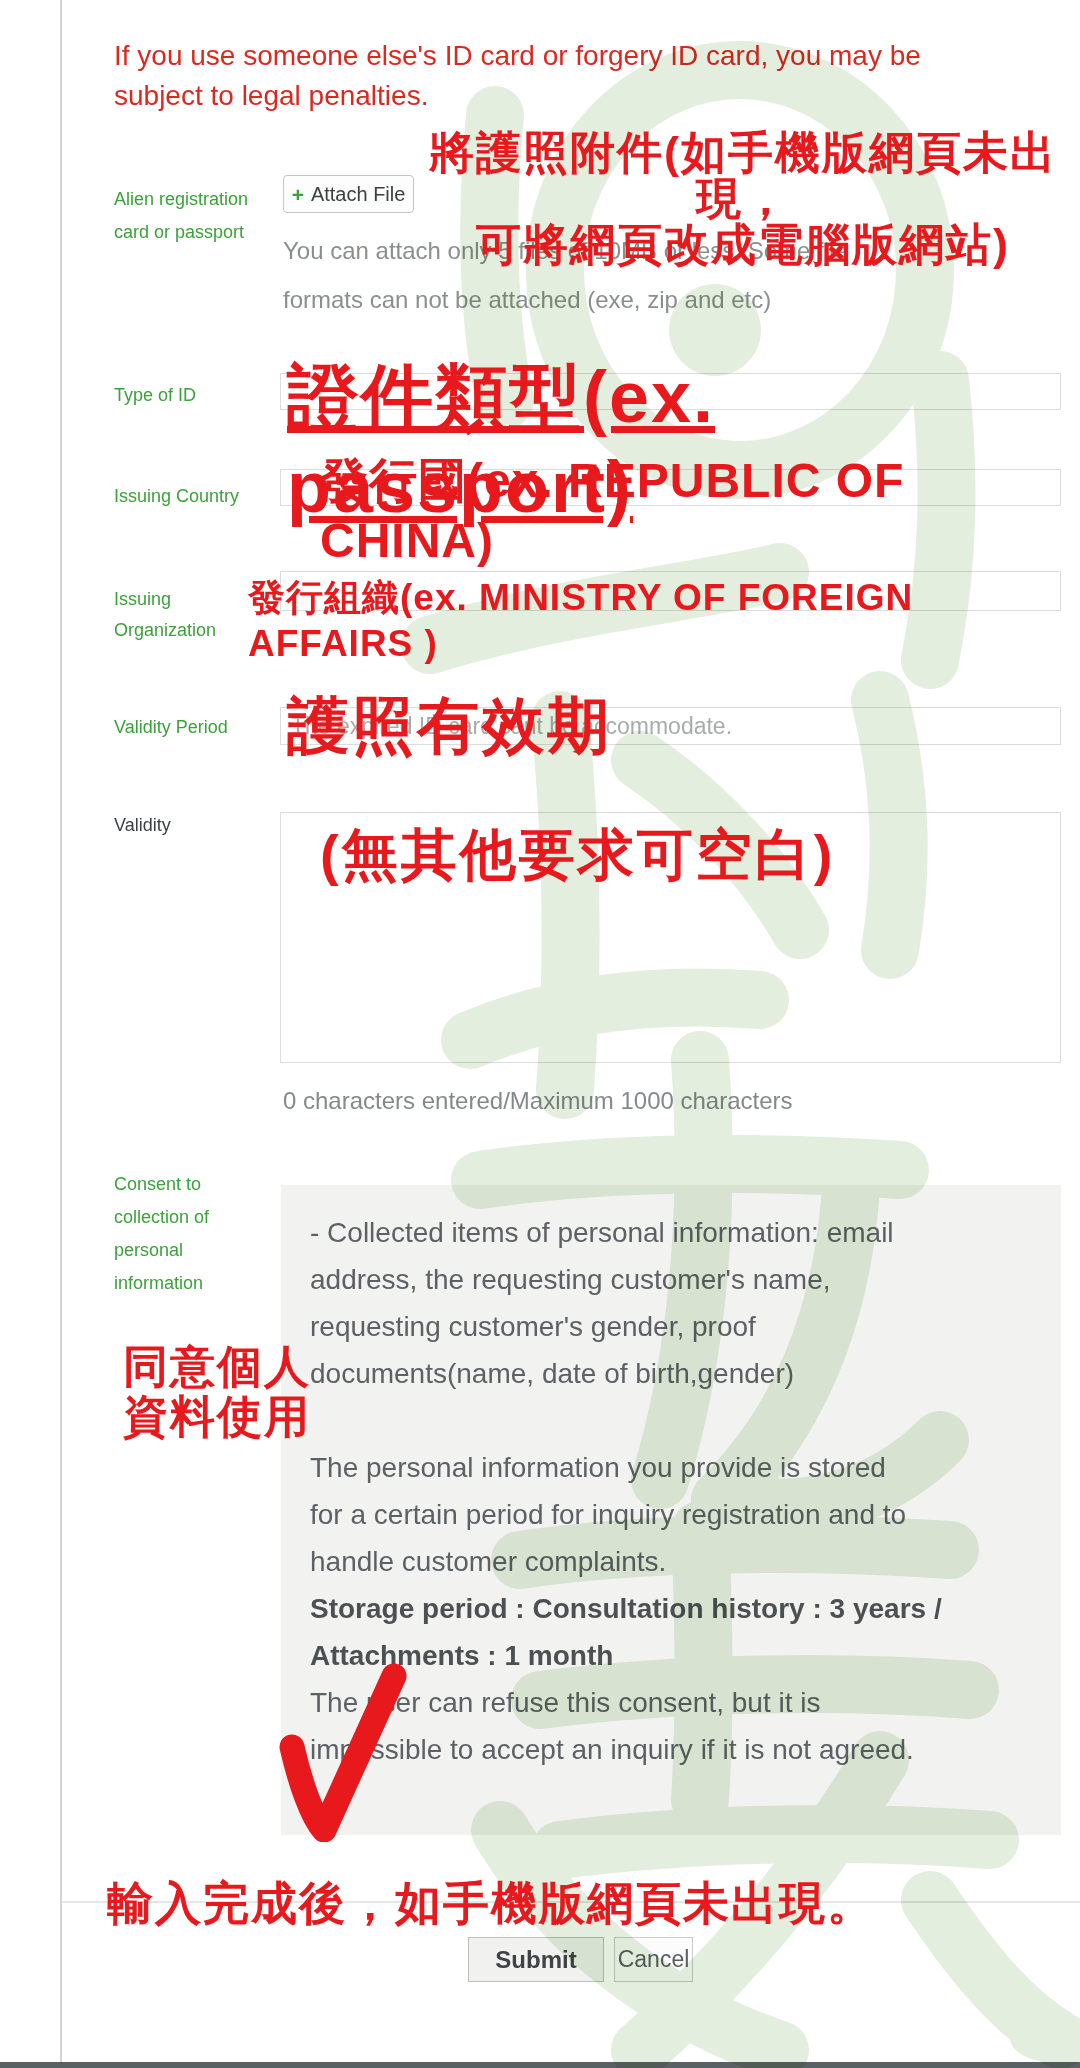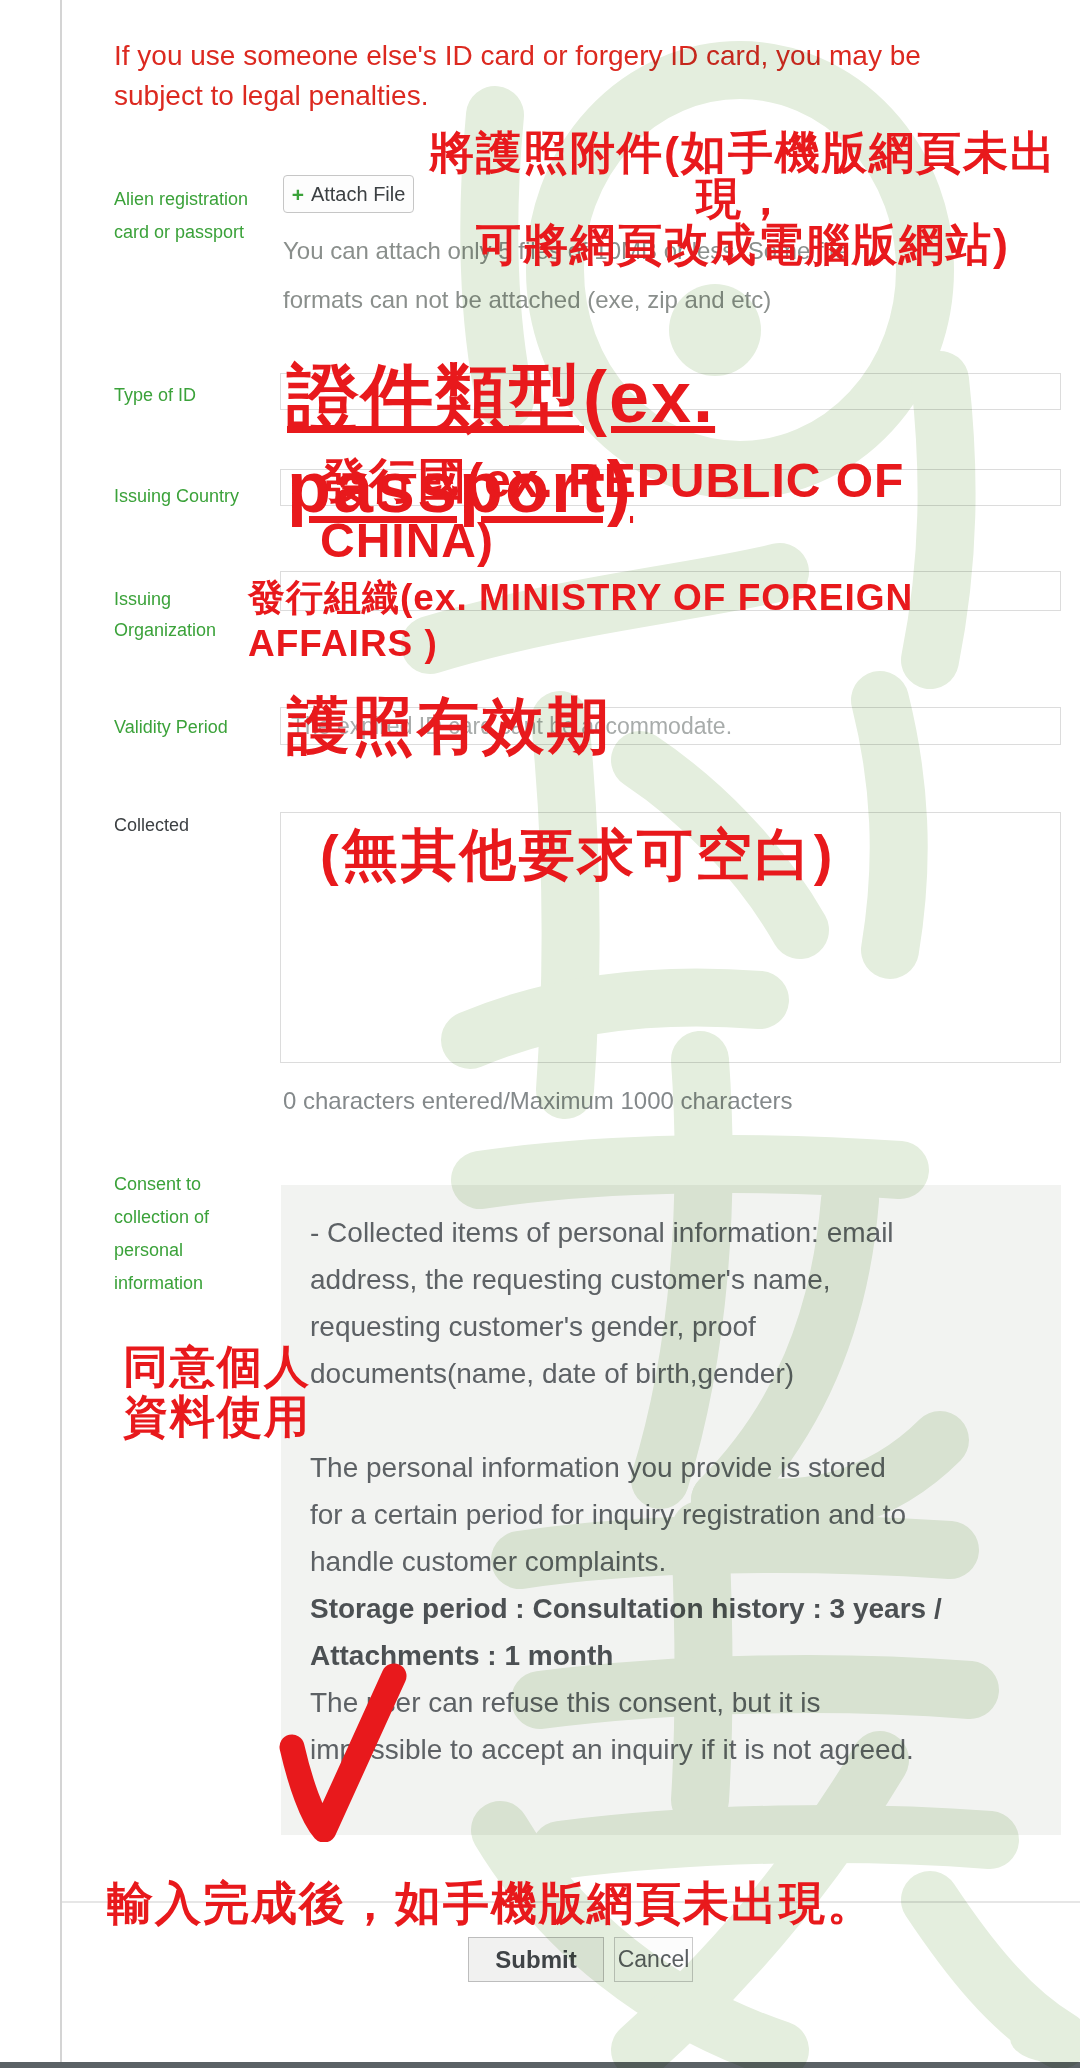--- a/index.html
+++ b/index.html
@@ -100,21 +100,21 @@
   <div class="abs g-label" style="left:114px;top:486px;">Issuing Country</div>
   <input class="abs input" id="country-input" style="">
 
   <div class="abs g-label pre" style="left:114px;top:584px;line-height:31px;">Issuing
 Organization</div>
   <input class="abs input" id="org-input" style="">
 
   <div class="abs g-label" style="left:114px;top:717px;">Validity Period</div>
   <input class="abs input" id="validity-input" placeholder="The expired ID card cant be accommodate." style="">
 
-  <div class="abs d-label" style="left:114px;top:815px;">Collected</div>
+  <div class="abs d-label" style="left:114px;top:815px;">Validity</div>
   <textarea class="abs" id="requests-ta" style=""></textarea>
   <div class="abs counter">0 characters entered/Maximum 1000 characters</div>
 
   <div class="abs g-label pre" style="left:114px;top:1168px;line-height:33px;">Consent to
 collection of
 personal
 information</div>
   <div class="abs consent-box">
     <div class="pre">- Collected items of personal information: email
 address, the requesting customer's name,

